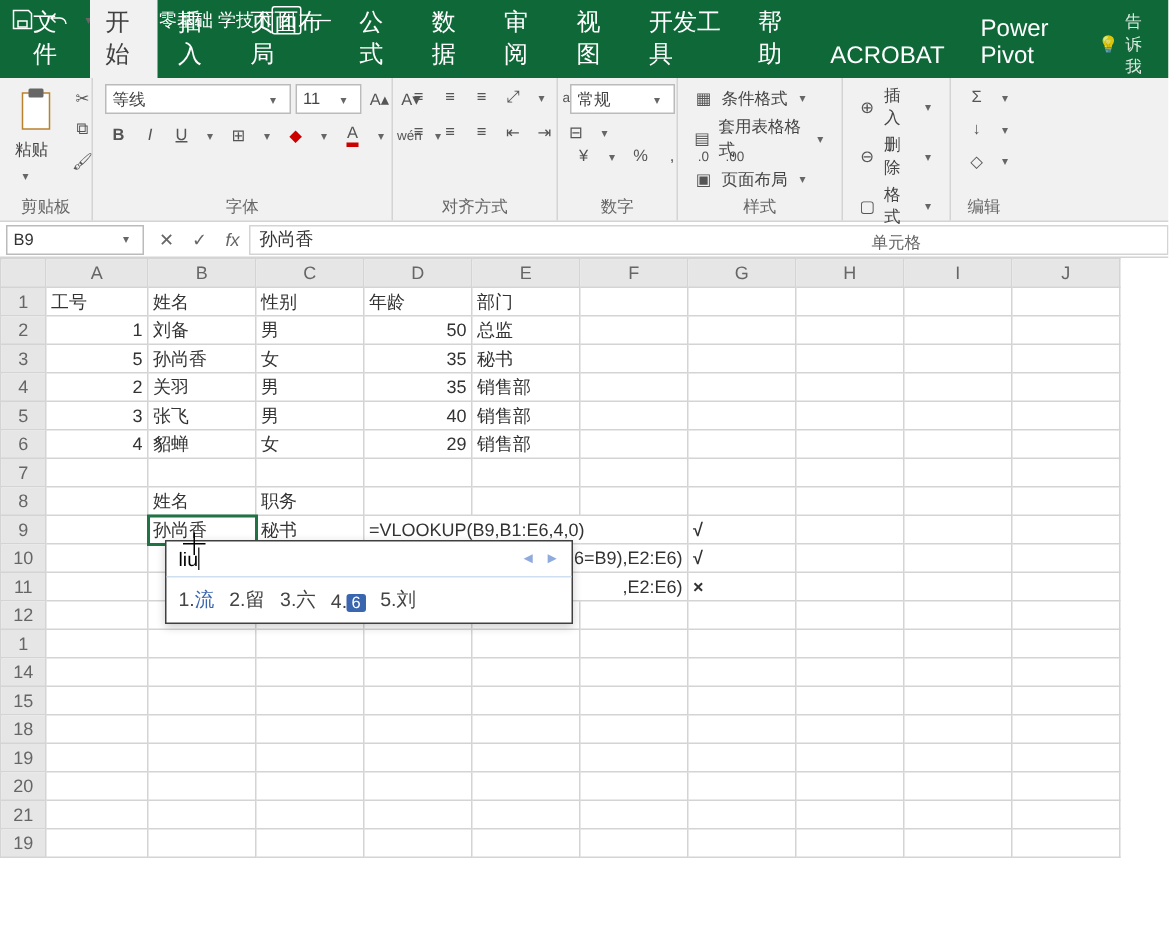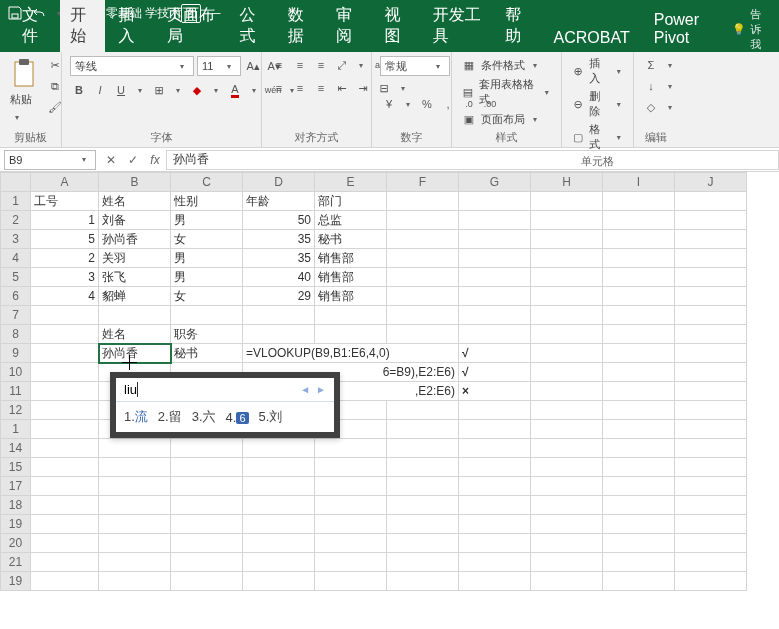--- a/index.html
+++ b/index.html
@@ -34,21 +34,21 @@
 .sheet th,.sheet td{border:1px solid #d4d4d4;height:19px;font-size:12px;padding:0 3px;background:#fff;color:#333;white-space:nowrap;overflow:hidden}
 .sheet th{background:#e6e6e6;color:#666;font-weight:normal;text-align:center}
 .sheet th.rowh{width:30px}
 .sheet td.num{text-align:right}
 .sheet td.text{text-align:left}
 .corner{width:30px;background:#e6e6e6}
 .active-cell{outline:2px solid #217346;outline-offset:-1px}
 .green-text{color:#0a7a3d}
 .check{color:#0a7a3d;font-weight:bold}
 .cross{color:#c00;font-weight:bold}
-.ime-box{position:absolute;left:110px;top:200px;width:230px;background:#fff;border:6px solid #404040;box-shadow:0 2px 6px rgba(0,0,0,0.2);font-size:13px;z-index:10}
+.ime-box{position:absolute;left:110px;top:188px;width:272px;background:#fff;border:1px solid #404040;box-shadow:0 2px 6px rgba(0,0,0,0.2);font-size:13px;z-index:10}
 .ime-input{display:flex;align-items:center;justify-content:space-between;padding:4px 8px;border-bottom:1px solid #d0dff0}
 .ime-caret{border-right:1px solid #333}
 .ime-nav{display:flex;gap:6px;color:#8faadc;font-size:10px}
 .ime-cand{padding:6px 8px;display:flex;gap:10px;align-items:center;color:#444}
 .ime-cand .hl{color:#3a66b0}
 .ime-cand .badge{background:#3a66b0;color:#fff;padding:0 3px;border-radius:2px;font-size:11px}
 .cursor-cross{position:absolute;left:122px;top:183px;width:15px;height:15px;z-index:12;pointer-events:none}
 .cursor-cross:before,.cursor-cross:after{content:"";position:absolute;background:#000}
 .cursor-cross:before{left:7px;top:0;width:1px;height:15px}
 .cursor-cross:after{top:7px;left:0;height:1px;width:15px}
@@ -483,33 +483,20 @@
           <td></td>
           <td></td>
           <td></td>
           <td></td>
           <td></td>
           <td></td>
           <td></td>
           <td></td>
         </tr>
 <tr>
-          <th class="rowh">17</th>
-          <td></td>
-          <td></td>
-          <td></td>
-          <td></td>
-          <td></td>
-          <td></td>
-          <td></td>
-          <td></td>
-          <td></td>
-          <td></td>
-        </tr>
-<tr>
           <th class="rowh">18</th>
           <td></td>
           <td></td>
           <td></td>
           <td></td>
           <td></td>
           <td></td>
           <td></td>
           <td></td>
           <td></td>

